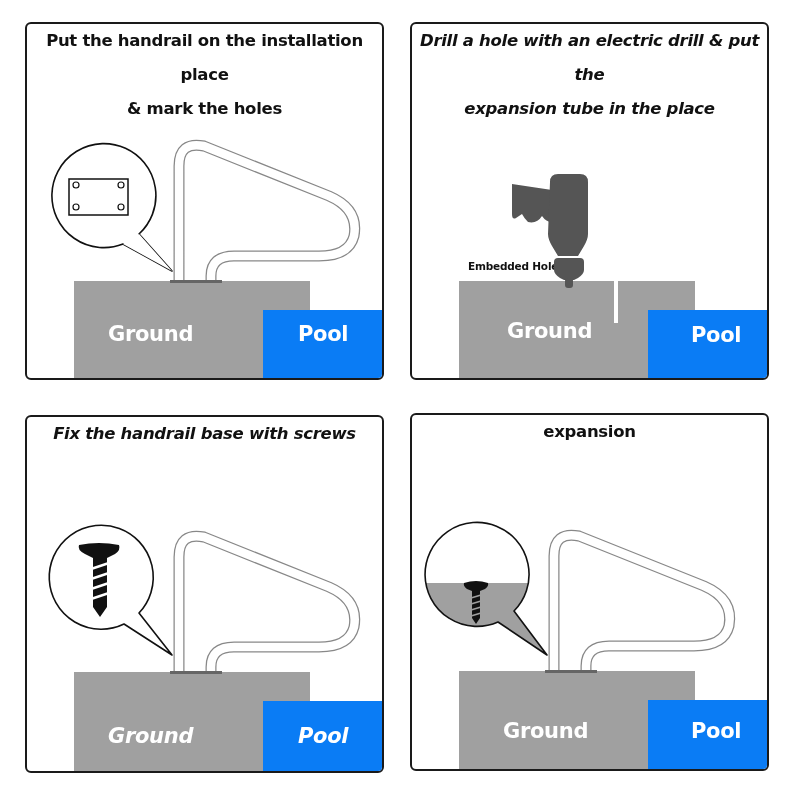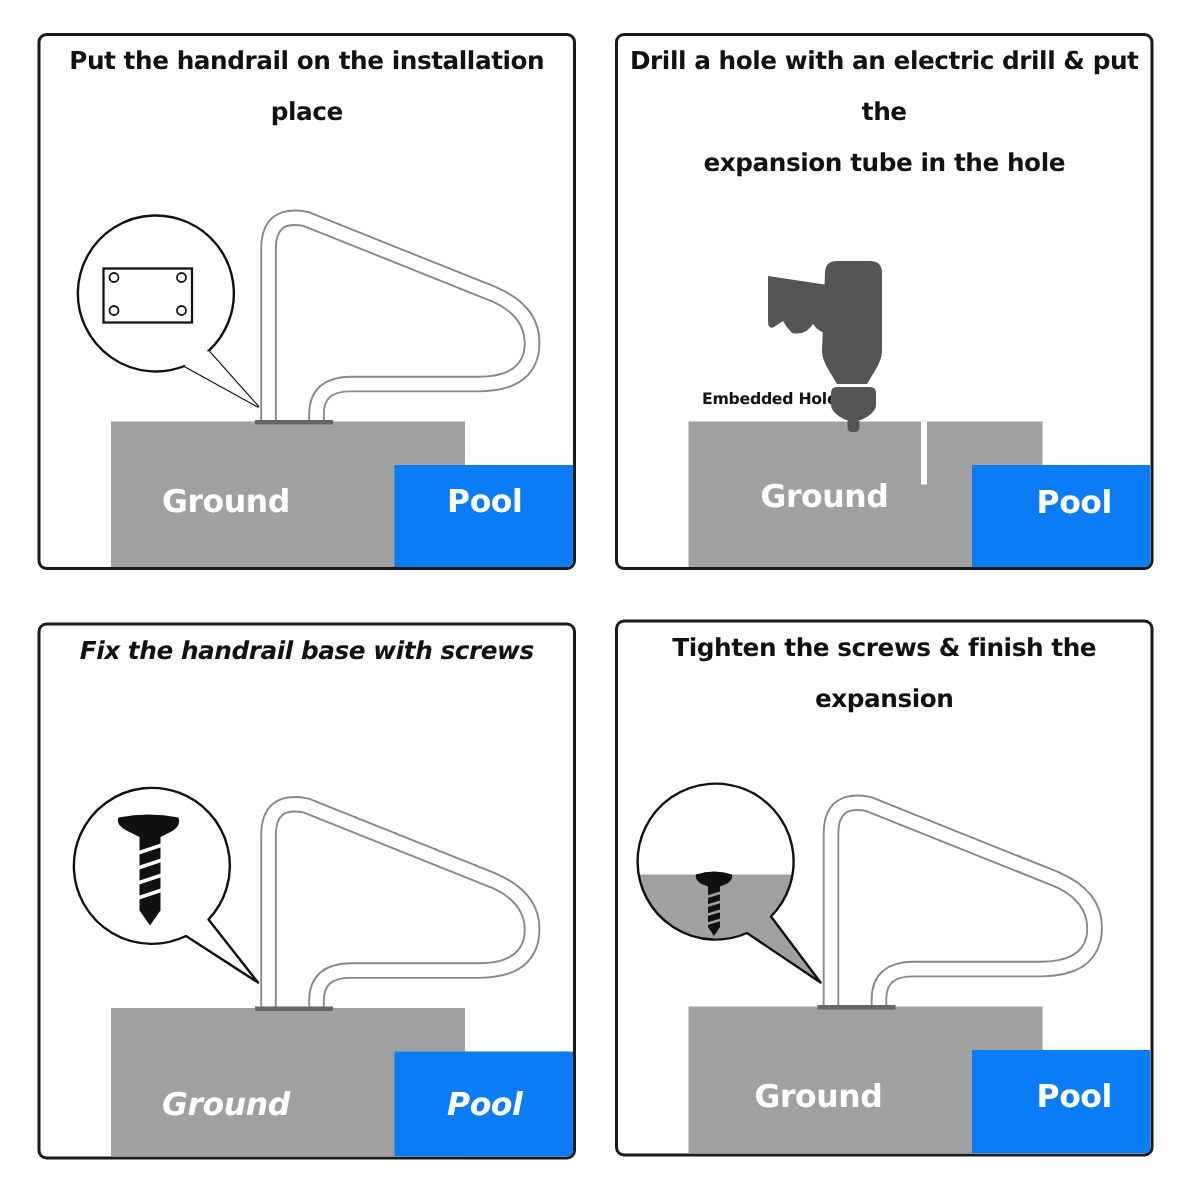--- a/index.html
+++ b/index.html
@@ -45,20 +45,21 @@
       <path d="M0,0 L0,-115 Q0,-140 25,-135 L150,-85 Q180,-72 175,-45 Q170,-25 140,-25 L55,-25 Q32,-25 32,-5 L32,0" fill="none" stroke="#ffffff" stroke-width="8.5" stroke-linejoin="round" stroke-linecap="butt"></path>
 
       <rect x="-9" y="-1" width="52" height="3" fill="#666"></rect>
     </g>
   </defs>
 </svg>
 
 <div class="panel" style="left:25px; top:22px;">
   <div class="title" style="top:0px;">
     <div>Put the handrail on the installation place</div>
+    <div>&amp; mark the holes</div>
   </div>
   <div class="ground" style="top:257px;">
     <span class="ground-label" style="left:34px; top:41px;">Ground</span>
   </div>
   <div class="pool" style="top:286px;">
     <span class="pool-label" style="left:35px; top:12px;">Pool</span>
   </div>
   <svg class="art" viewBox="0 0 359 358">
     <g>
       <use href="#handrail" transform="translate(152,257)"></use>
@@ -71,23 +72,23 @@
       <rect x="42" y="155" width="59" height="36" fill="#fff" stroke="#111" stroke-width="1.5"></rect>
       <circle cx="49" cy="161" r="3" fill="#fff" stroke="#111" stroke-width="1.2"></circle>
       <circle cx="94" cy="161" r="3" fill="#fff" stroke="#111" stroke-width="1.2"></circle>
       <circle cx="49" cy="183" r="3" fill="#fff" stroke="#111" stroke-width="1.2"></circle>
       <circle cx="94" cy="183" r="3" fill="#fff" stroke="#111" stroke-width="1.2"></circle>
     </g>
   </svg>
 </div>
 
 <div class="panel" style="left:410px; top:22px;">
-  <div class="title" style="top:0px;">
+  <div class="title" style="top:0px;font-style:italic;">
     <div>Drill a hole with an electric drill &amp; put the</div>
-    <div>expansion tube in the hole</div>
+    <div>expansion tube in the place</div>
   </div>
   <div class="ground" style="top:257px;">
     <span class="ground-label" style="left:48px; top:38px;">Ground</span>
     <div style="position:absolute; left:155px; top:0; width:4px; height:42px; background:#fff;"></div>
   </div>
   <div class="pool" style="top:286px;">
     <span class="pool-label" style="left:43px; top:13px;">Pool</span>
   </div>
   <span class="small-label" style="left:56px; top:236px;">Embedded Hole</span>
   <svg class="art" viewBox="0 0 359 358">
@@ -129,21 +130,20 @@
         <line x1="64" y1="162" x2="82" y2="156"></line>
         <line x1="64" y1="172" x2="82" y2="166"></line>
         <line x1="64" y1="182" x2="82" y2="176"></line>
       </g>
     </g>
   </svg>
 </div>
 
 <div class="panel" style="left:410px; top:413px;">
   <div class="title" style="top:0px;">
-    <div>Tighten the screws &amp; finish the</div>
     <div>expansion</div>
   </div>
   <div class="ground" style="top:256px;">
     <span class="ground-label" style="left:44px; top:48px;">Ground</span>
   </div>
   <div class="pool" style="top:285px;">
     <span class="pool-label" style="left:43px; top:19px;">Pool</span>
   </div>
   <svg class="art" viewBox="0 0 359 358">
     <defs>

